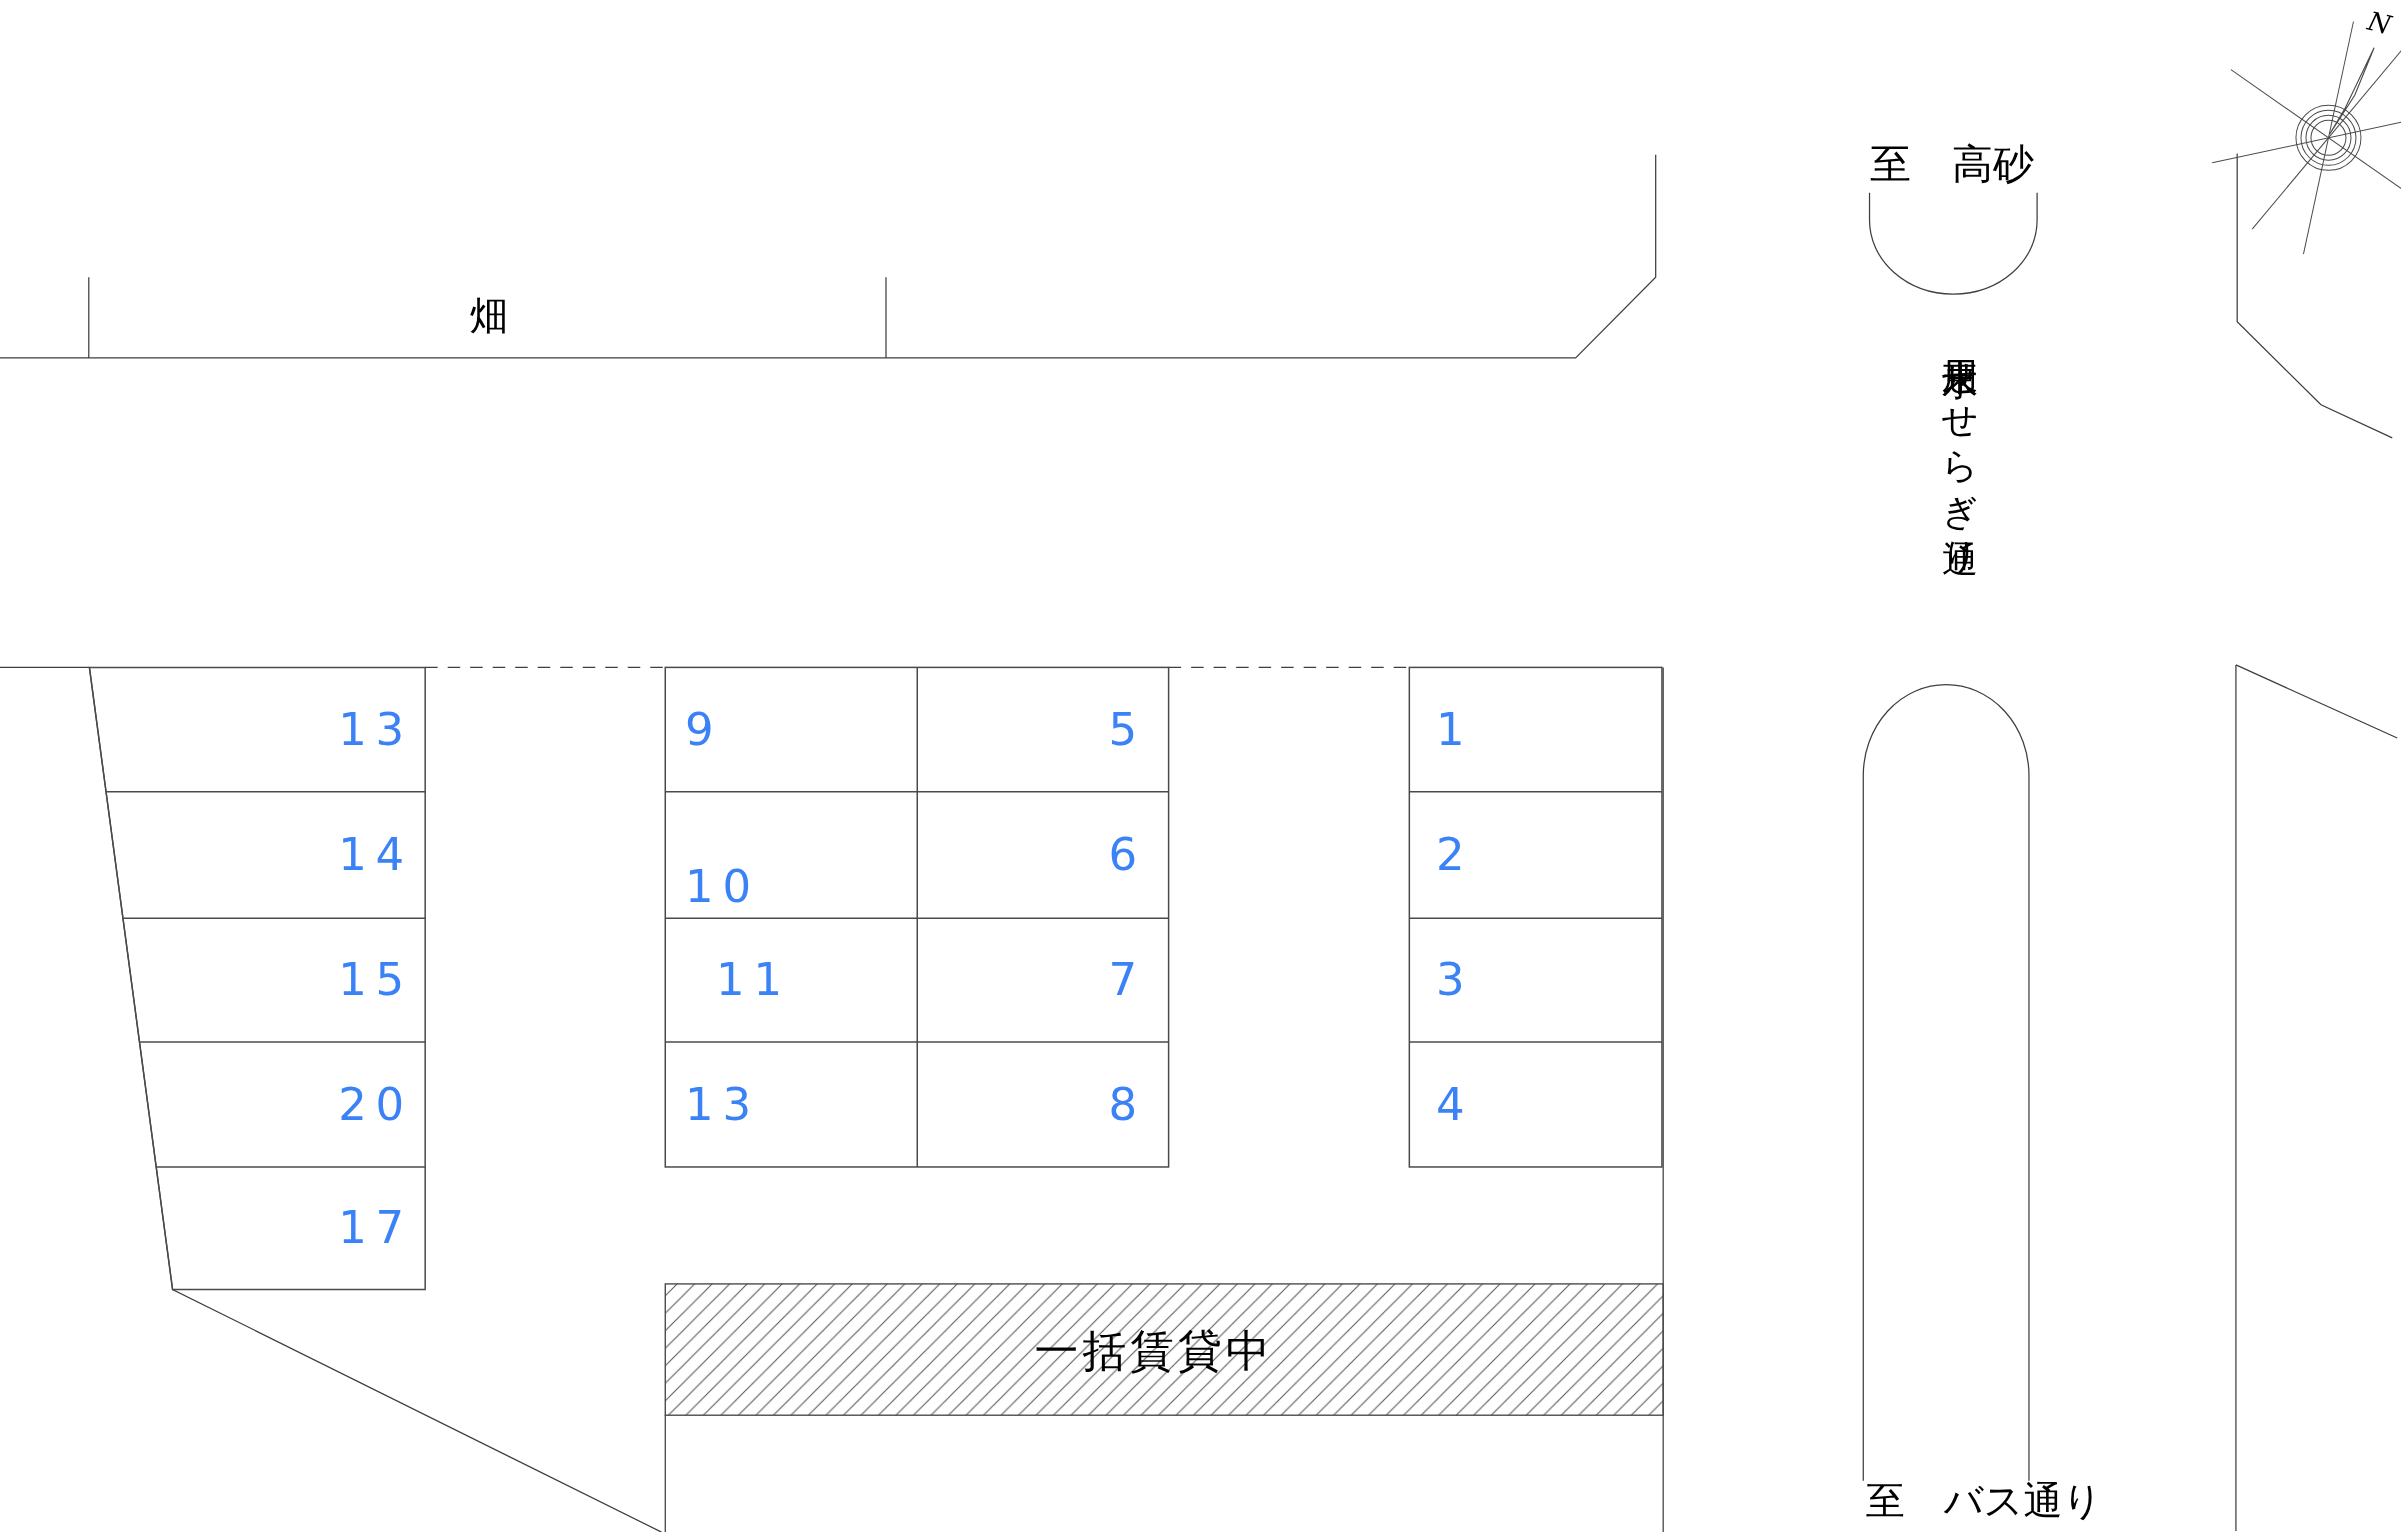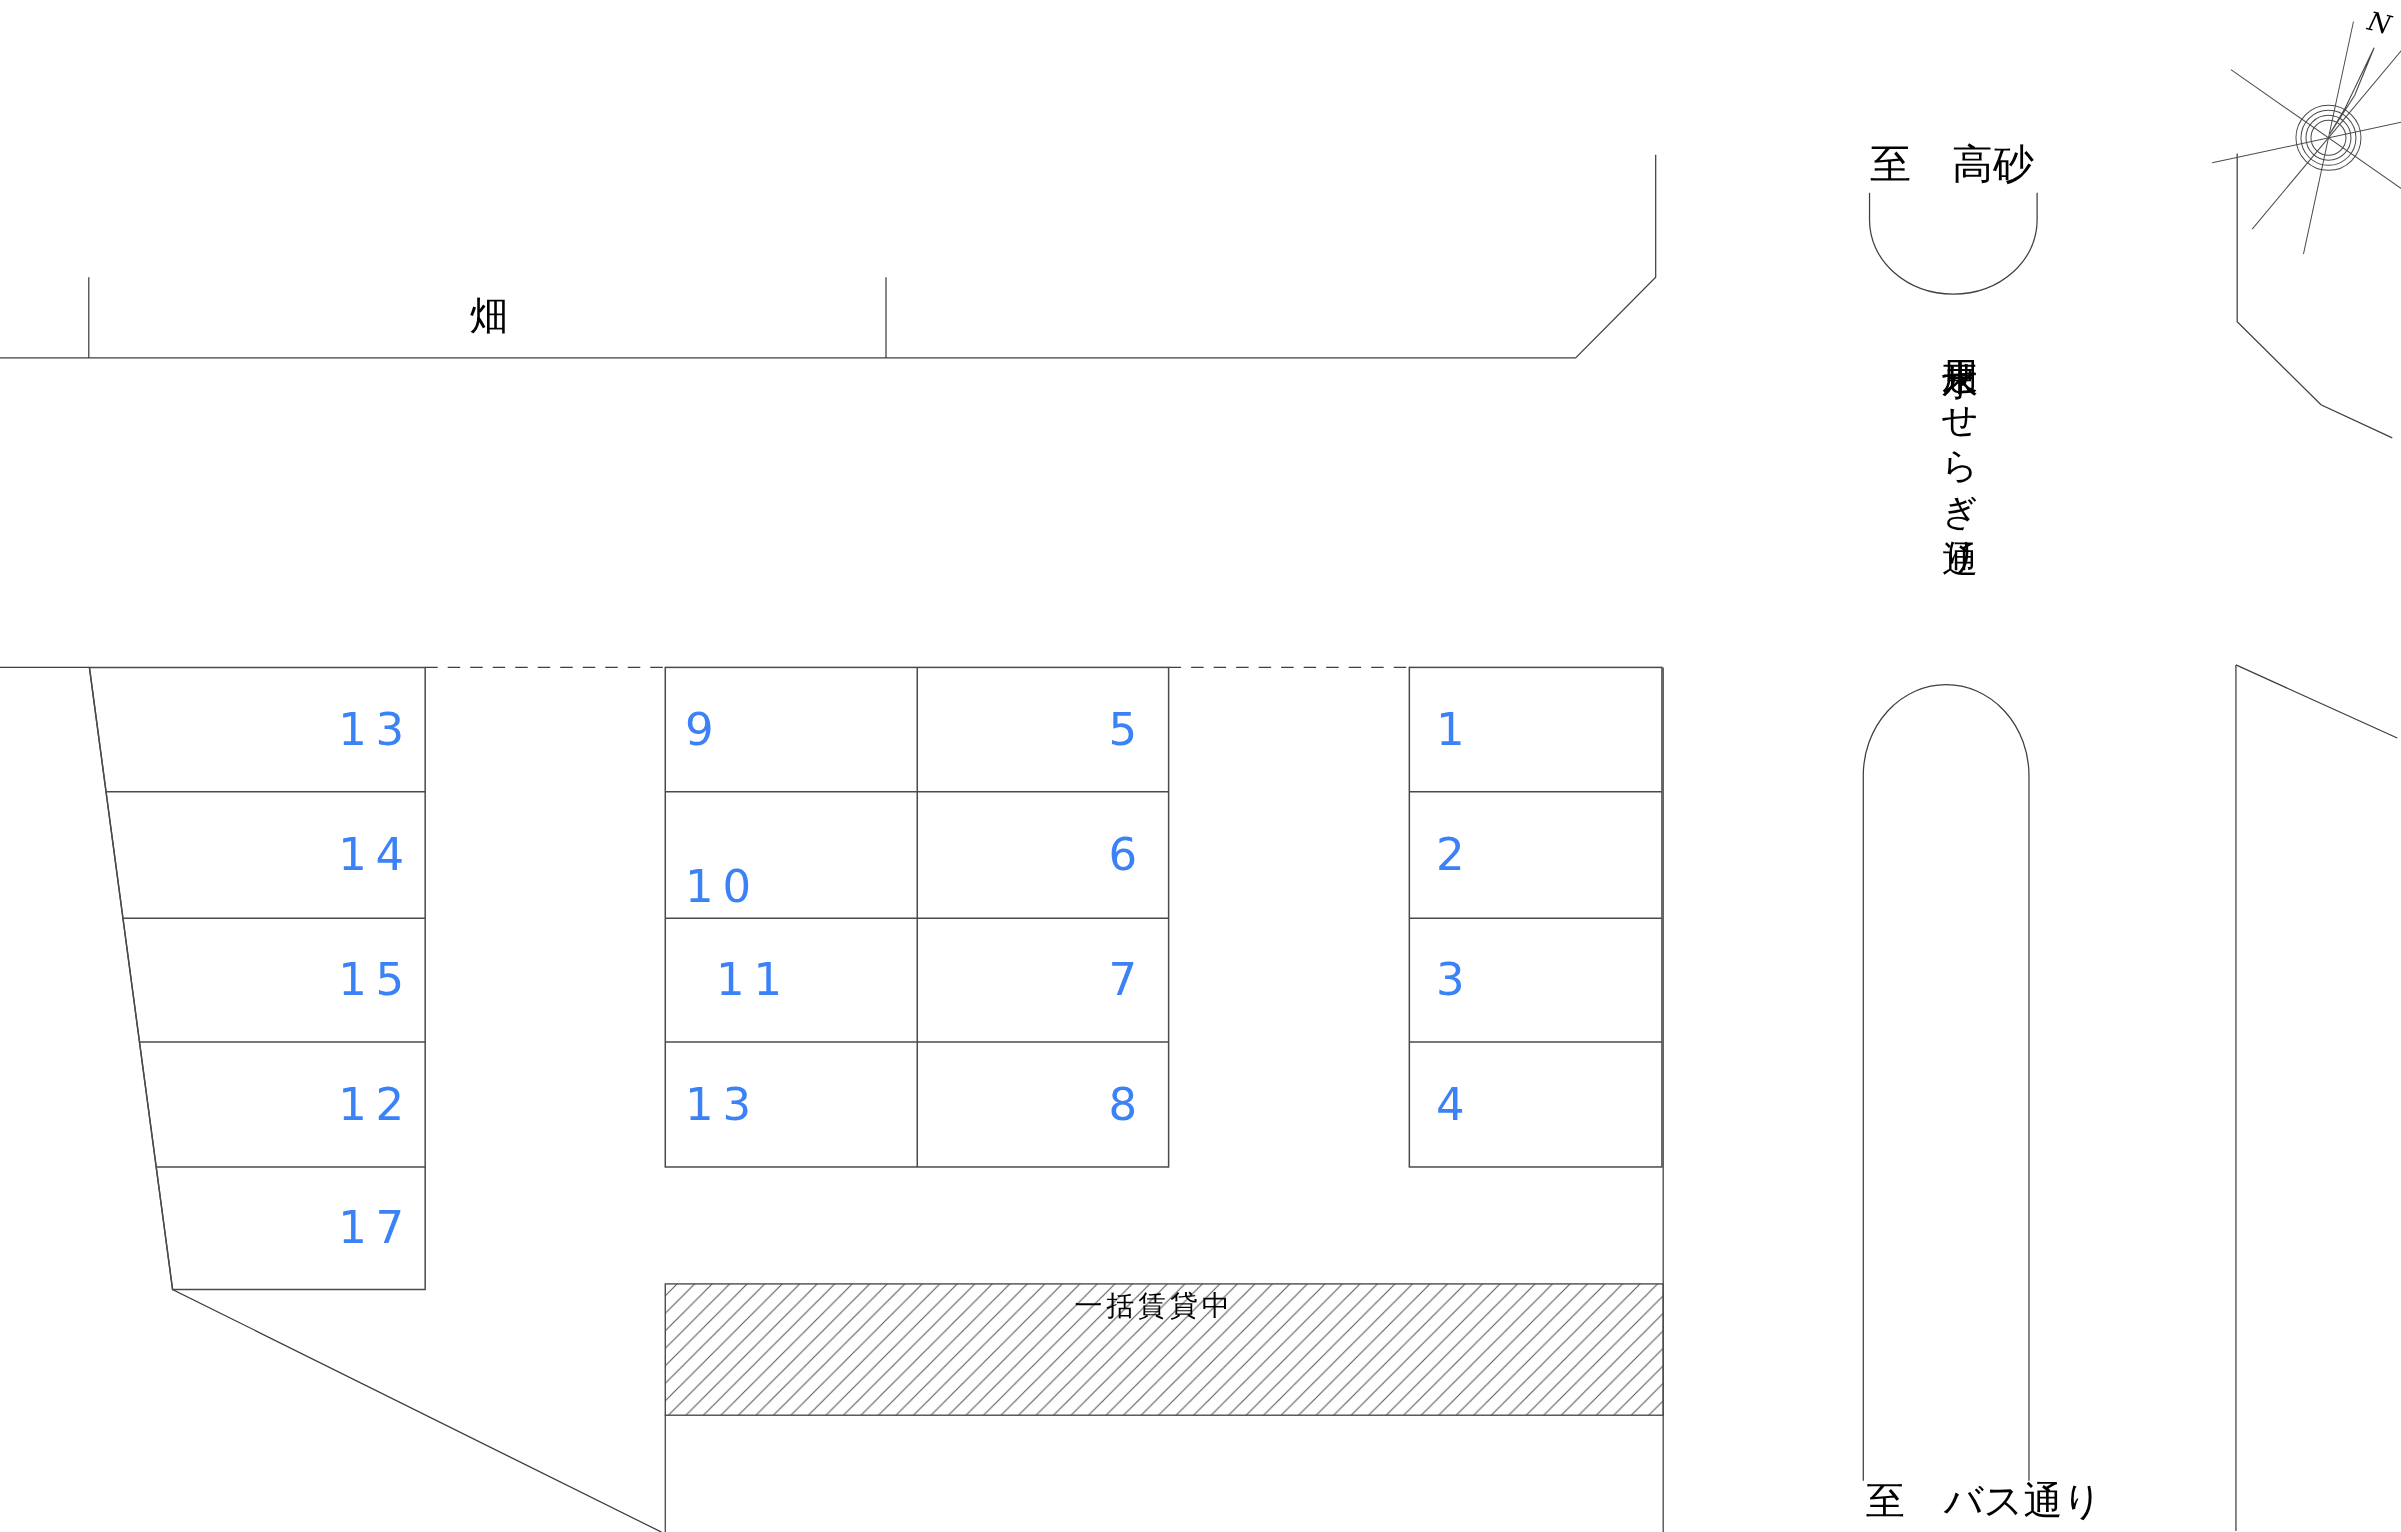--- a/index.html
+++ b/index.html
@@ -89,29 +89,29 @@
   </svg>
 
   <div class="lbl center" style="left:489px;top:316px;font-size:39px;">畑</div>
 
   <div class="lbl center" style="left:1952px;top:164px;font-size:41px;">至　高砂</div>
 
   <div class="lbl vtext" style="left:1940px;top:330px;font-size:36px;line-height:41px;">東用水せせらぎ通り</div>
 
   <div class="lbl center" style="left:1984px;top:1501px;font-size:39px;">至　バス通り</div>
 
-  <div class="lbl center" style="left:1154px;top:1306px;font-size:28px;letter-spacing:3.8px;font-family:Liberation Serif, serif;">一括賃貸中</div>
+  <div class="lbl center" style="left:1154px;top:1351px;font-size:44px;letter-spacing:3.8px;font-family:Liberation Serif, serif;">一括賃貸中</div>
 
 
   <div class="lbl" style="left:2368px;top:7.5px;font-size:26px;font-family:'DejaVu Serif','Liberation Serif',serif;font-style:italic;transform:rotate(14deg);">N</div>
 
   <div class="num r" style="left:275px;top:707px;">13</div>
   <div class="num r" style="left:275px;top:832px;">14</div>
   <div class="num r" style="left:275px;top:957px;">15</div>
-  <div class="num r" style="left:275px;top:1082px;">12</div>
+  <div class="num r" style="left:275px;top:1082px;">20</div>
   <div class="num r" style="left:275px;top:1205px;">17</div>
 
   <div class="num l" style="left:685px;top:707px;">9</div>
   <div class="num l" style="left:685px;top:864px;">10</div>
   <div class="num l" style="left:680px;top:957px;margin-left:36px;">11</div>
   <div class="num l" style="left:685px;top:1082px;">13</div>
 
   <div class="num r" style="left:1008px;top:707px;">5</div>
   <div class="num r" style="left:1008px;top:832px;">6</div>
   <div class="num r" style="left:1008px;top:957px;">7</div>

